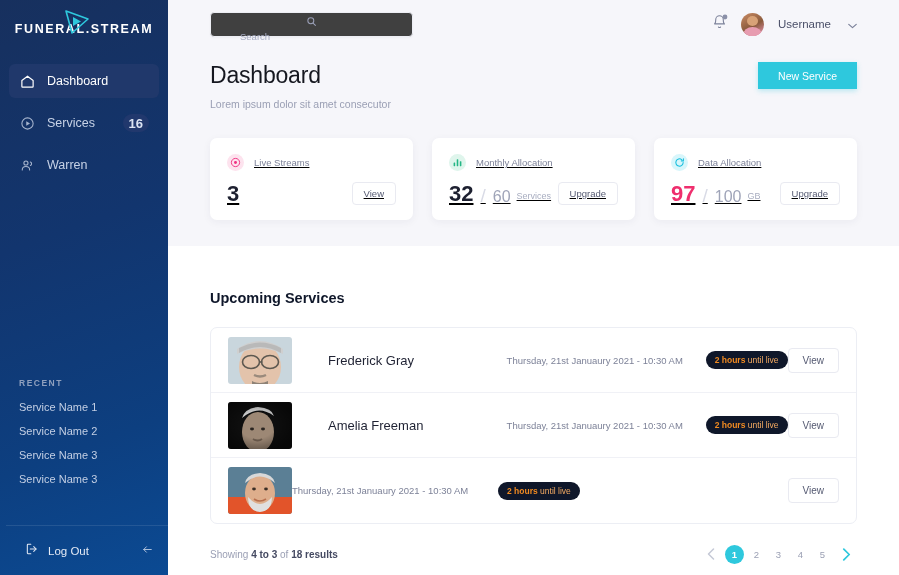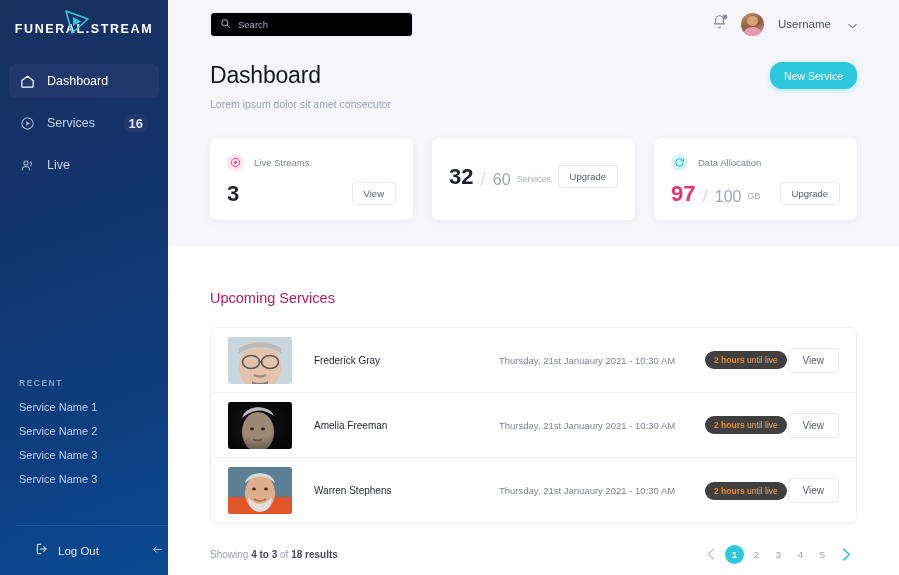--- a/index.html
+++ b/index.html
@@ -46,37 +46,38 @@
   .recent-block { position: absolute; top: 378px; left: 0; width: 168px; padding: 0 19px; }
   .recent-title {
     font-size: 8.5px; letter-spacing: 1.5px; font-weight: 700; color: #8fa0be;
     margin-bottom: 13px;
   }
   .recent-item {
     font-size: 11px; color: #c3cfe4; margin-bottom: 12px; cursor: pointer;
   }
 
   .sidebar-bottom {
-    position: absolute; bottom: 0; left: 16px; width: 168px; height: 50px;
+    position: absolute; bottom: 0; left: 6px; width: 168px; height: 50px;
     border-top: 1px solid rgba(255,255,255,0.10);
     display: flex; align-items: center; padding: 0 19px; justify-content: space-between;
   }
   .logout { display: flex; align-items: center; cursor: pointer; }
   .logout-label { font-size: 11.5px; color: #e4eaf5; margin-left: 9px; }
   .collapse-btn { cursor: pointer; opacity: .85; }
 
   
   .main { flex: 1; height: 575px; position: relative; background: #ffffff; overflow: hidden; }
   .main-top { background: #f6f6fa; padding: 0 42px 26px 42px; }
 
   .topbar { height: 48px; display: flex; align-items: center; }
   .search-box {
-    width: 203px; height: 25px; background: #000000; border: 1px solid #edeef4;
+    width: 203px; height: 25px; background: #404040; border: 1px solid #edeef4;
     border-radius: 4px; display: flex; align-items: center; padding: 0 9px;
     box-shadow: 0 1px 2px rgba(30,35,70,0.035);
+    flex-direction: column;
   }
   .search-input {
     border: none; outline: none; font-size: 9.5px; color: #8b90a8;
     font-family: "Liberation Sans", sans-serif; background: transparent;
     margin-left: 7px; width: 150px;
   }
   .search-input::placeholder { color: #a6abc2; }
   .topbar-right { margin-left: auto; display: flex; align-items: center; gap: 14px; }
   .bell { position: relative; cursor: pointer; }
   .avatar {
@@ -93,26 +94,26 @@
     border-radius:50% 50% 0 0 / 90% 90% 0 0; background:#e79cb0;
   }
   .username { font-size: 11.5px; color: #4a4f68; }
   .chev { margin-left: 3px; }
 
   .page-head { display: flex; align-items: flex-start; margin-top: 14px; }
   .page-title { font-size: 23px; font-weight: 400; color: #15171f; letter-spacing: -.2px; }
   .page-sub { font-size: 10.5px; color: #9a9fb4; margin-top: 9px; }
   .btn-primary {
     margin-left: auto; background: #2ec8dd; color: #ffffff; border: none;
-    border-radius: 12px; height: 27px; padding: 0 14px; font-size: 10.5px;
+    border-radius: 0; height: 27px; padding: 0 20px; font-size: 10.5px;
     cursor: pointer; font-family: "Liberation Sans", sans-serif;
     box-shadow: 0 2px 5px rgba(46,200,221,.30);
   }
 
-  .cards { display: flex; gap: 19px; margin-top: 28px; }
+  .cards { display: flex; gap: 19px; margin-top: 28px; text-decoration: underline; }
   .card {
     flex: 1; background: #ffffff; border-radius: 7px; padding: 16px 17px 15px 17px;
     box-shadow: 0 2px 8px rgba(35,40,80,0.055);
   }
   .card-head { display: flex; align-items: center; }
   .card-ico {
     width: 17px; height: 17px; border-radius: 50%; flex: 0 0 17px;
     display: flex; align-items: center; justify-content: center; margin-right: 10px;
   }
   .ico-pink { background: #fde3ee; }
@@ -127,33 +128,33 @@
   .unit { font-size: 9px; color: #a8adc0; margin-left: 6px; line-height: 1.9; }
   .btn-ghost {
     margin-left: auto; background: #ffffff; border: 1px solid #e9eaf1;
     border-radius: 4px; height: 23px; padding: 0 11px; font-size: 9.5px;
     color: #555a72; cursor: pointer; font-family: "Liberation Sans", sans-serif;
     align-self: center;
   }
 
   
   .section { padding: 0 42px; }
-  .section-title { font-size: 14.5px; color: #be185d; margin-top: 44px; }
+  .section-title { font-size: 14.5px; color: #0f172a; margin-top: 44px; font-weight: bold; }
   .table {
     margin-top: 21px; border: 1px solid #eceef4; border-radius: 7px; overflow: hidden;
     background: #fff;
   }
   .row { display: flex; align-items: center; height: 65px; padding: 0 17px;
          border-bottom: 1px solid #f0f1f6; }
   .row:last-child { border-bottom: none; }
   .thumb { width: 64px; height: 47px; border-radius: 3px; flex: 0 0 64px; overflow: hidden; position: relative; }
-  .name { font-size: 10px; color: #1f2233; margin-left: 22px; width: 185px; }
+  .name { font-size: 13px; color: #1f2233; margin-left: 36px; width: 185px; }
   .date { font-size: 9.5px; color: #7d8298; width: 200px; text-align: left; }
   .badge {
-    background: #404040; border-radius: 11px; padding: 4px 9px; font-size: 8.5px;
+    background: #0f172a; border-radius: 11px; padding: 4px 9px; font-size: 8.5px;
     white-space: nowrap; margin-left: 6px;
   }
   .badge b { color: #f08a21; font-weight: 700; }
   .badge span { color: #f5ab62; }
   .row-btn {
     margin-left: auto; background: #fff; border: 1px solid #e9eaf1; border-radius: 4px;
     height: 25px; padding: 0 14px; font-size: 10px; color: #555a72; cursor: pointer;
     font-family: "Liberation Sans", sans-serif;
   }
 
@@ -207,21 +208,21 @@
       </div>
 
       <div class="nav-item">
         <span class="nav-icon">
           <svg width="15" height="15" viewBox="0 0 24 24" fill="none" stroke="#a7b5ce" stroke-width="1.7" stroke-linecap="round">
             <circle cx="9.5" cy="8" r="3.3"></circle>
               <path d="M3.6 19c0-3.3 2.6-5.4 5.9-5.4s5.9 2.1 5.9 5.4"></path>
             <path d="M16.6 6.4a3 3 0 0 1 0 5.6"></path>
           </svg>
         </span>
-        <span class="nav-label">Live</span>
+        <span class="nav-label">Warren</span>
       </div>
     </nav>
 
     <div class="recent-block">
       <div class="recent-title">RECENT</div>
       <div class="recent-item">Service Name 1</div>
       <div class="recent-item">Service Name 2</div>
       <div class="recent-item">Service Name 3</div>
       <div class="recent-item">Service Name 3</div>
     </div>
@@ -301,20 +302,30 @@
             </span>
             <span class="card-title">Live Streams</span>
           </div>
           <div class="card-body">
             <span class="big-num">3</span>
             <button class="btn-ghost">View</button>
           </div>
         </div>
 
         <div class="card">
+          <div class="card-head">
+            <span class="card-ico ico-green">
+              <svg width="11" height="11" viewBox="0 0 24 24" fill="#23b685">
+                <rect x="3.5" y="12" width="3.4" height="8" rx="1"></rect>
+                <rect x="10.3" y="5" width="3.4" height="15" rx="1"></rect>
+                <rect x="17.1" y="9" width="3.4" height="11" rx="1"></rect>
+              </svg>
+            </span>
+            <span class="card-title">Monthly Allocation</span>
+          </div>
           <div class="card-body">
             <span class="big-num">32</span>
             <span class="slash">/</span>
             <span class="sub-num">60</span>
             <span class="unit">Services</span>
             <button class="btn-ghost">Upgrade</button>
           </div>
         </div>
 
         <div class="card">
@@ -399,21 +410,20 @@
               <rect width="64" height="47" fill="#5b7f95"></rect>
               <path d="M0 30 h64 v17 h-64 Z" fill="#e2542a"></path>
               <ellipse cx="32" cy="26" rx="15" ry="18" fill="#deae8c"></ellipse>
               <path d="M17 16 Q32 3 47 16 Q45 7 32 6 Q19 7 17 16 Z" fill="#d8d8d8"></path>
               <ellipse cx="26" cy="22" rx="1.9" ry="1.4" fill="#3b2f26"></ellipse>
               <ellipse cx="38" cy="22" rx="1.9" ry="1.4" fill="#3b2f26"></ellipse>
               <path d="M20 30 q12 14 24 0 q0 14 -12 15 q-12 -1 -12 -15 Z" fill="#e0e0e0"></path>
               <path d="M26 32 q6 4 12 0" stroke="#b8704f" stroke-width="1.6" fill="none"></path>
             </svg>
           </span>
-          <span class="name">Warren Stephens</span>
           <span class="date">Thursday, 21st Januaury 2021 - 10:30 AM</span>
           <span class="badge">
             <b>2 hours</b>
             <span>until live</span>
           </span>
           <button class="row-btn">View</button>
         </div>
       </div>
 
       <div class="table-foot">

